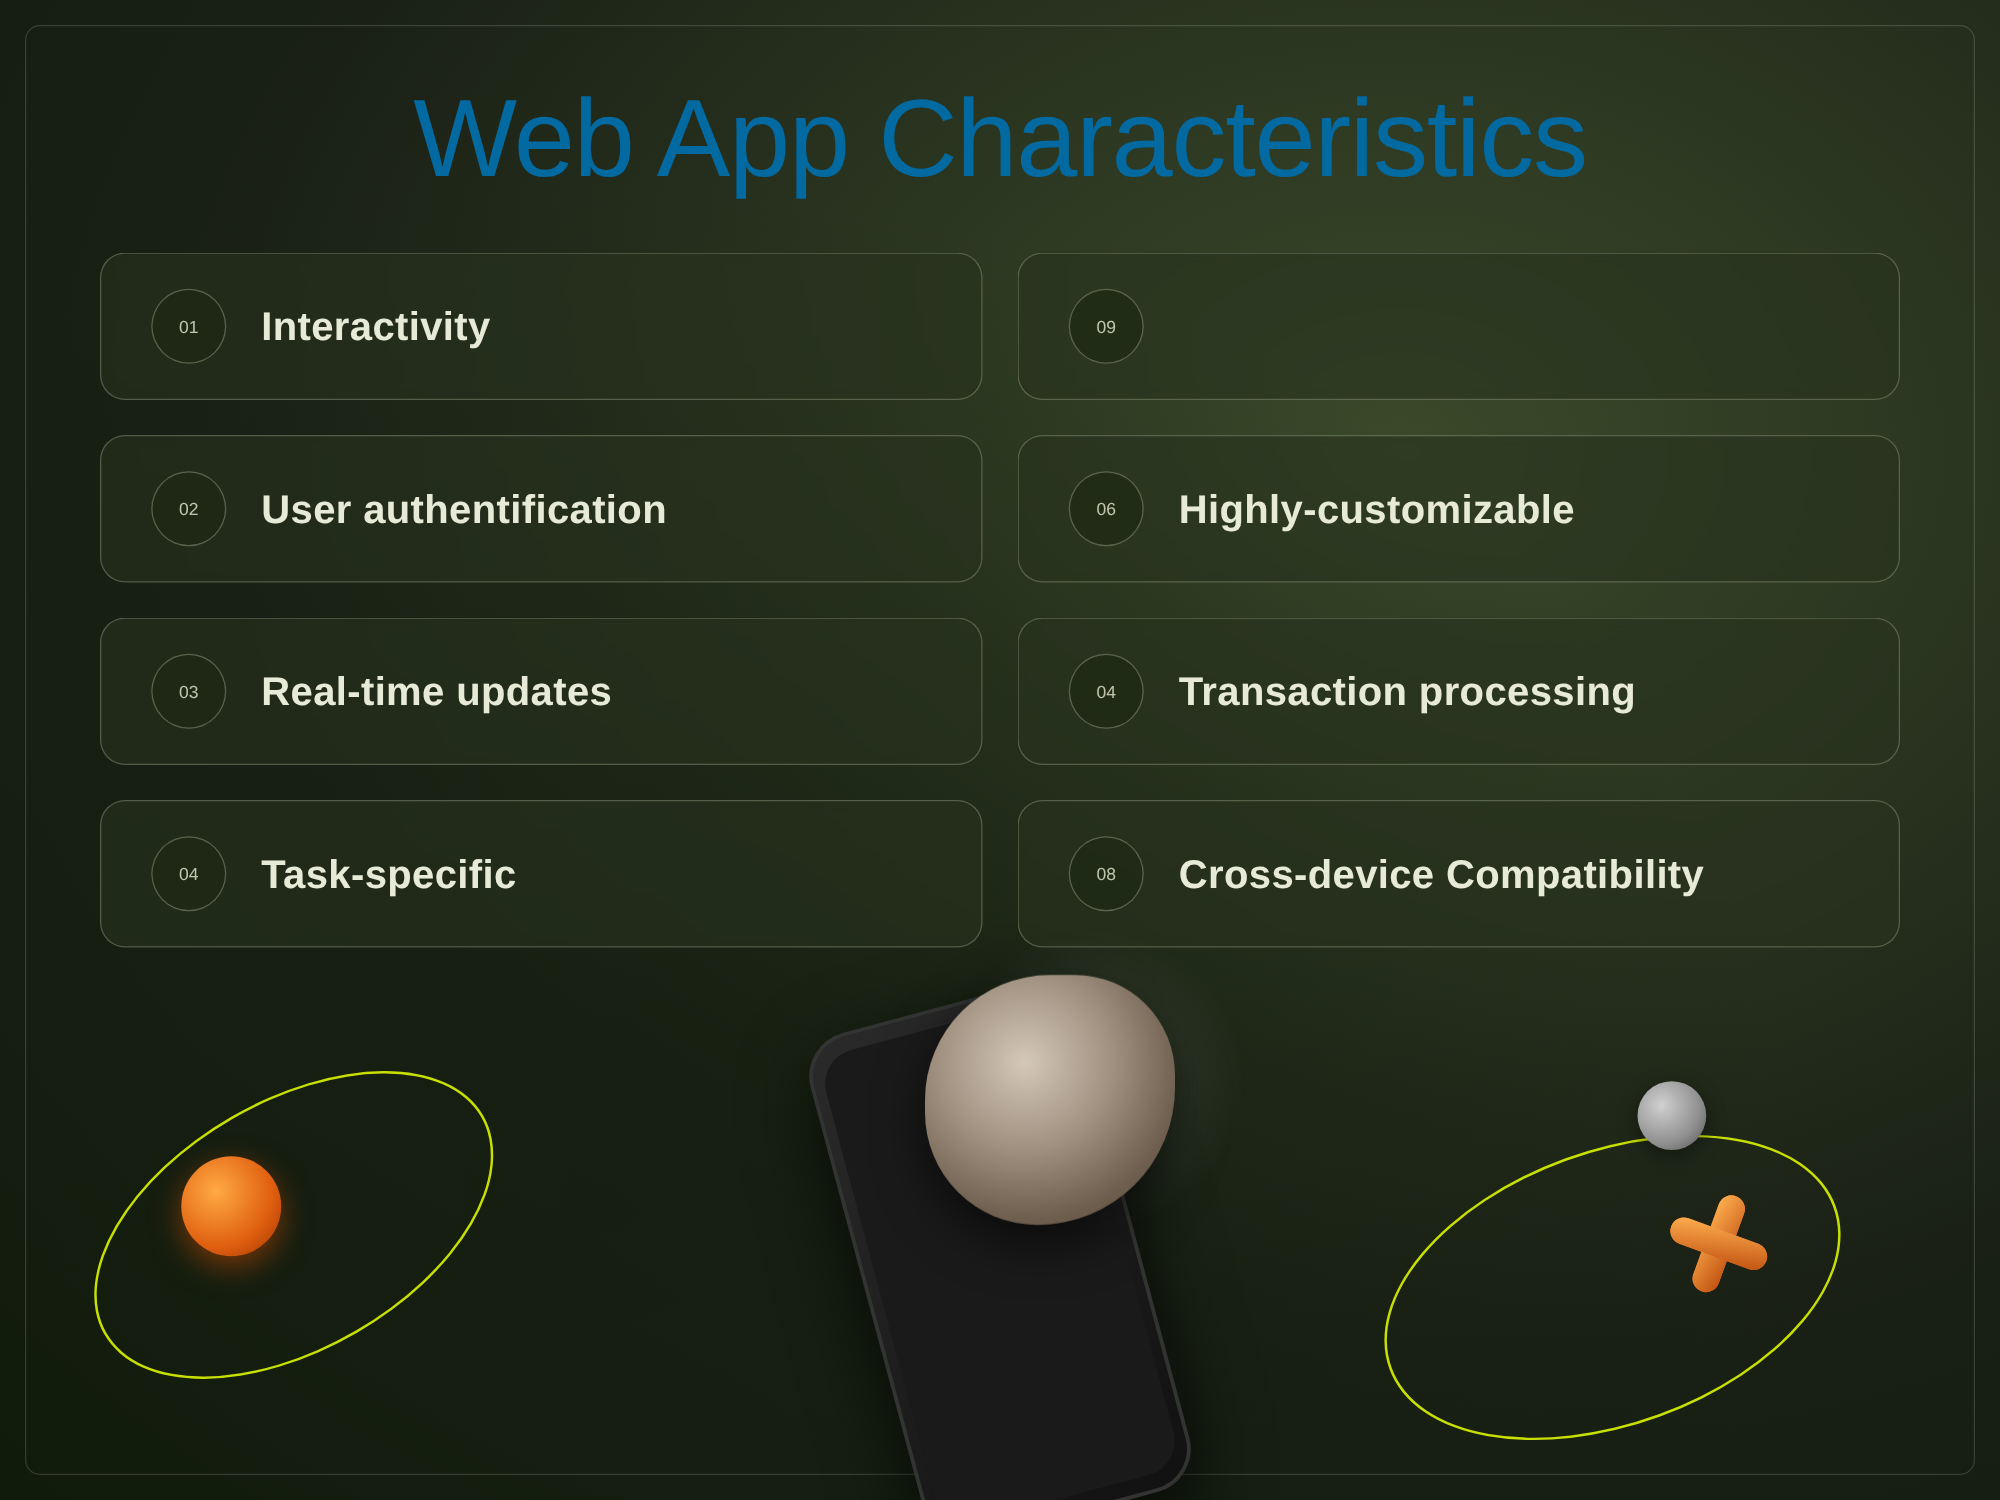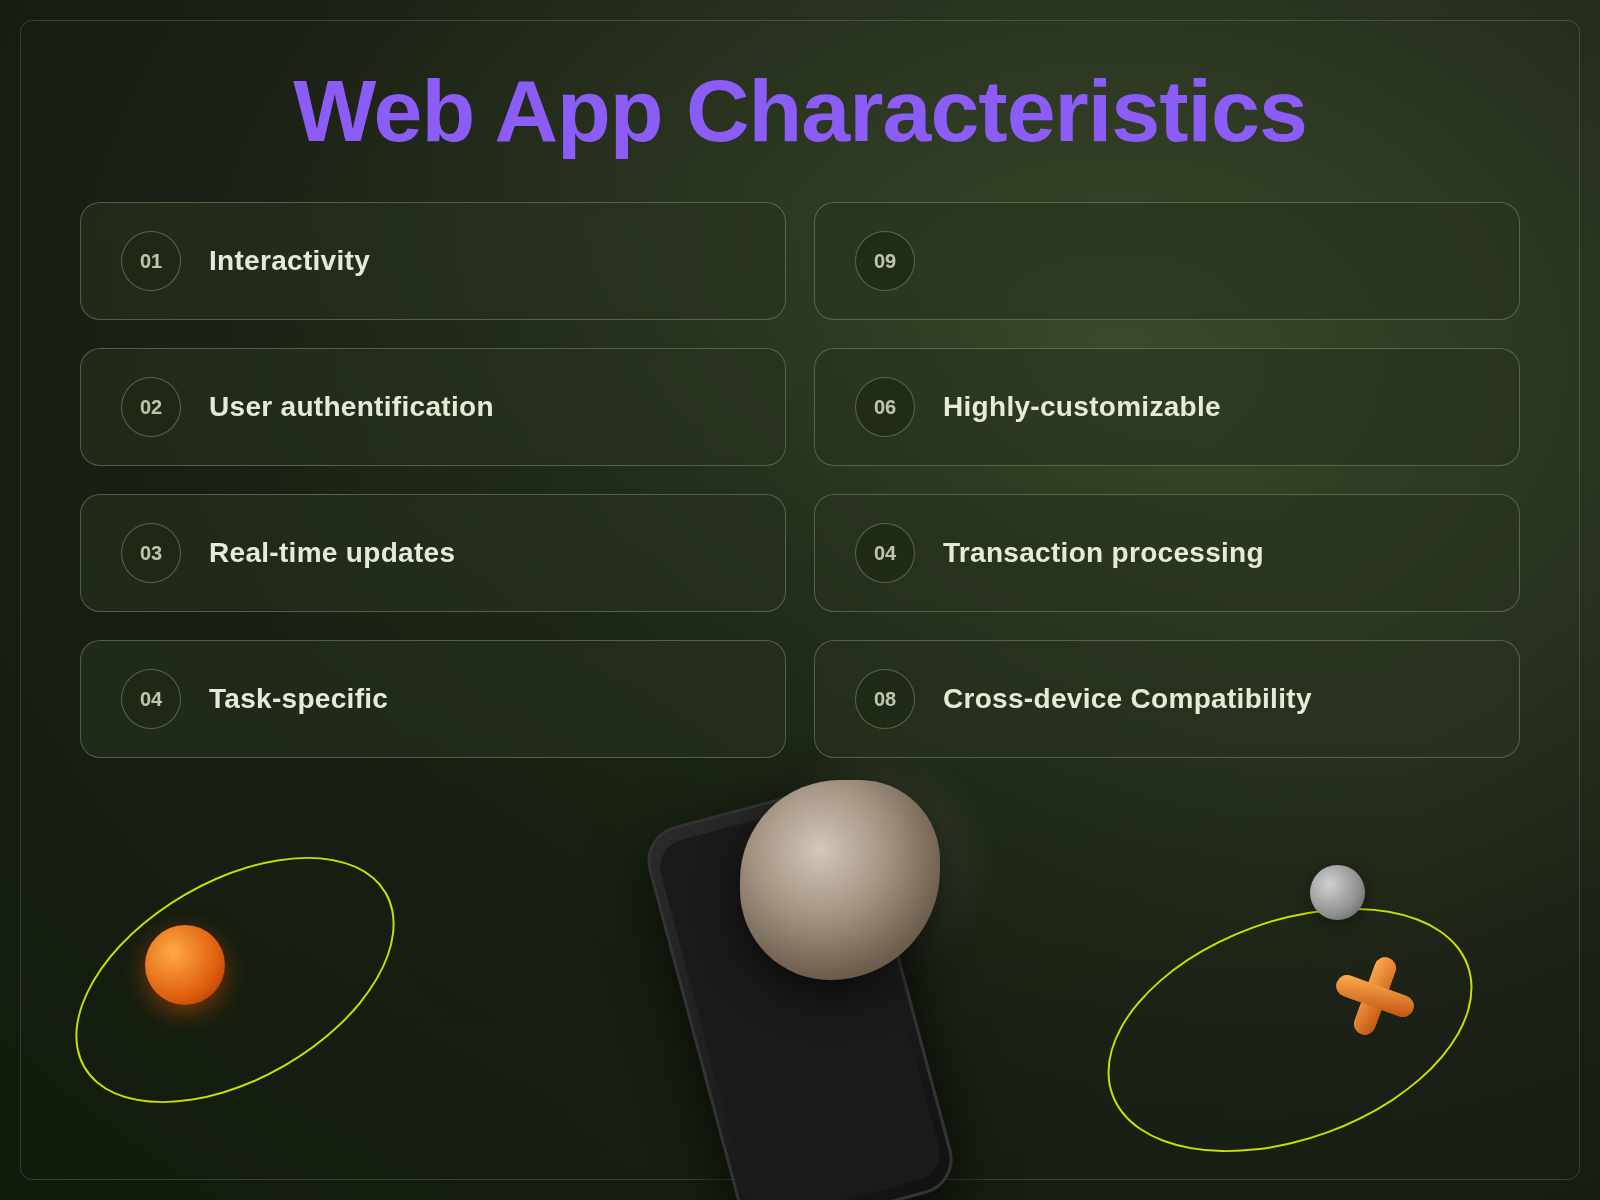--- a/index.html
+++ b/index.html
@@ -31,22 +31,22 @@
     .page-title {
       text-align: center;
       padding-top: 60px;
       padding-bottom: 40px;
       position: relative;
       z-index: 2;
     }
 
     .page-title h1 {
       font-size: 88px;
-      font-weight: 700;
-      color: #8b5cf6;
+      font-weight: 400;
+      color: #0369a1;
       letter-spacing: -1px;
     }
 
     .grid-container {
       display: grid;
       grid-template-columns: 1fr 1fr;
       gap: 28px;
       padding: 0 80px;
       position: relative;
       z-index: 2;
@@ -65,28 +65,28 @@
 
     .card-number {
       display: flex;
       align-items: center;
       justify-content: center;
       width: 60px;
       height: 60px;
       border-radius: 50%;
       border: 1.5px solid rgba(180, 190, 160, 0.4);
       background: rgba(30, 40, 20, 0.7);
-      font-size: 20px;
-      font-weight: 700;
+      font-size: 14px;
+      font-weight: 400;
       color: rgba(220, 225, 200, 0.85);
       flex-shrink: 0;
     }
 
     .card-label {
-      font-size: 28px;
+      font-size: 32px;
       font-weight: 700;
       color: #e8ead8;
       letter-spacing: 0.3px;
     }
 
     
     .deco-circle-yellow {
       position: absolute;
       bottom: 120px;
       left: 60px;

